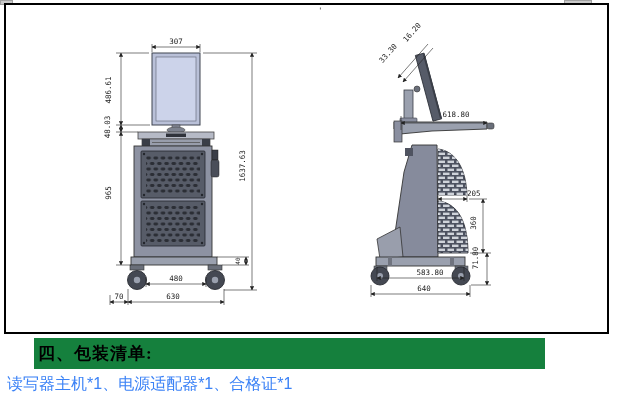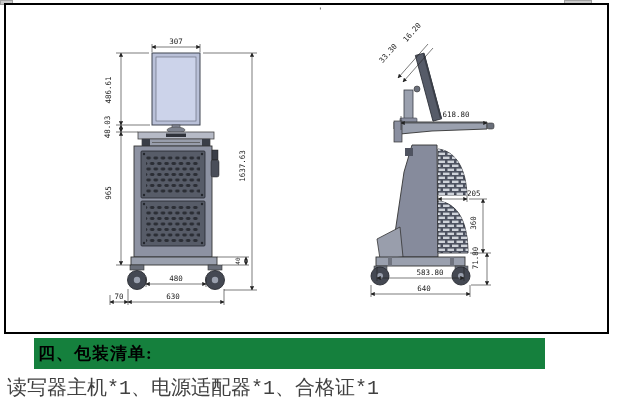--- a/index.html
+++ b/index.html
@@ -18,21 +18,21 @@
   .heading-bar{
     position:absolute;left:10px;top:338px;width:511px;height:31px;
     background:#15803d;display:flex;align-items:center;margin-left:24px;
   }
   .heading-text{
     font-family:"Liberation Serif",serif;font-weight:bold;font-size:17px;
     color:#000;padding-left:4px;letter-spacing:1px;white-space:nowrap;
   }
   .packing-line{
     position:absolute;left:7px;top:374px;width:600px;
-    font-family:Liberation Mono, monospace;font-size:20px;color:#404040;white-space:nowrap;
+    font-family:Liberation Sans, sans-serif;font-size:16px;color:#3b82f6;white-space:nowrap;
   }
   
   .dim{font-family:"DejaVu Sans Mono",monospace;font-size:7.5px;fill:#222;}
   .dim-sm{font-family:"DejaVu Sans Mono",monospace;font-size:6px;fill:#222;}
   .dl{stroke:#222;stroke-width:0.6;fill:none;}
 </style>
 </head>
 <body>
 
 <div class="frag frag-left"></div>

